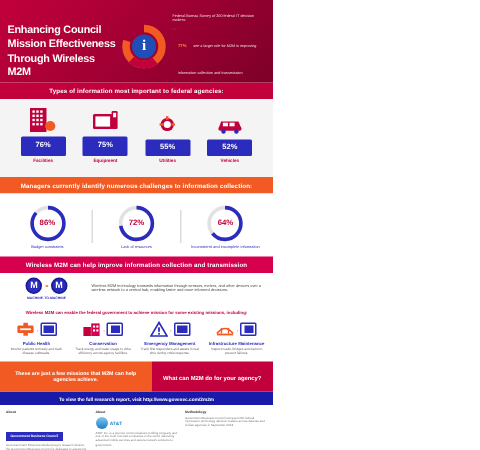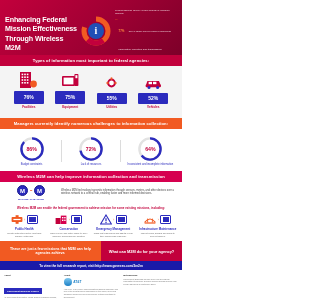--- a/index.html
+++ b/index.html
@@ -197,21 +197,21 @@
     background: linear-gradient(180deg, #7ec8f0 0%, #1b7fc4 100%);
   }
   .att-word { color: #1b7fc4; font-size: 3.2px; font-weight: bold; }
 </style>
 </head>
 <body>
 
 <div class="page">
 
   <div class="header">
-    <div class="header-title">Enhancing Federal Mission Effectiveness Through Wireless M2M</div>
+    <div class="header-title">Enhancing Council Mission Effectiveness Through Wireless M2M</div>
 
     <div class="header-donut">
       <div class="donut">
         <svg width="30" height="30" viewBox="0 0 30 30">
           <circle cx="15" cy="15" r="12" fill="none" stroke="#f15a22" stroke-width="5" stroke-dasharray="60 16" transform="rotate(-90 15 15)"></circle>
           <circle cx="15" cy="15" r="12" fill="none" stroke="#c2003c" stroke-width="5" stroke-dasharray="17 60" transform="rotate(52 15 15)"></circle>
         </svg>
         <div class="donut-core">i</div>
       </div>
     </div>

